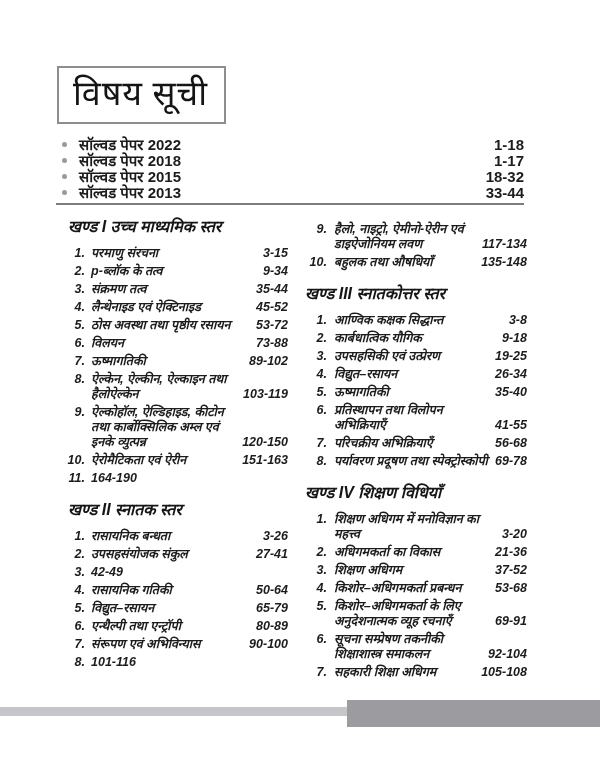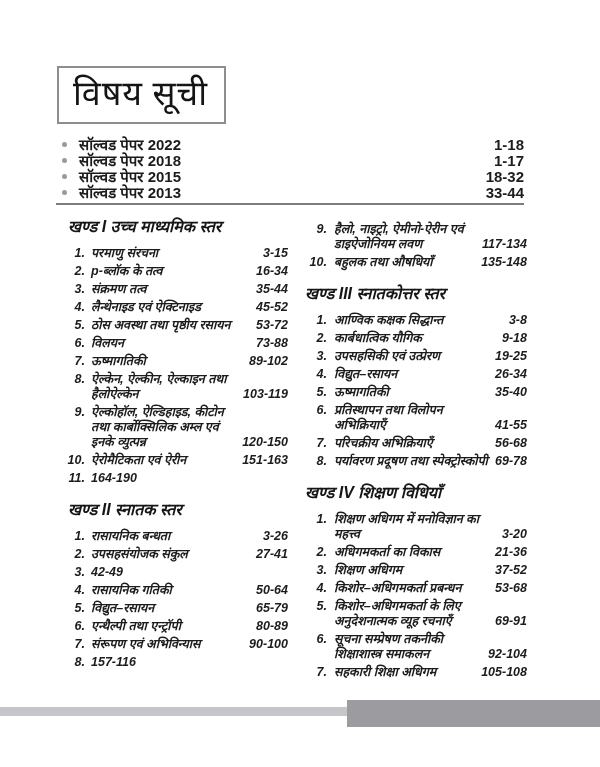--- a/index.html
+++ b/index.html
@@ -152,21 +152,21 @@
     <div class="col-left">
         <div class="sec-heading">खण्ड I उच्च माध्यमिक स्तर</div>
         <div class="toc-item">
           <span class="item-num">1.</span>
           <span class="item-title">परमाणु संरचना</span>
           <span class="item-pages">3-15</span>
         </div>
         <div class="toc-item">
           <span class="item-num">2.</span>
           <span class="item-title">p-ब्लॉक के तत्व</span>
-          <span class="item-pages">16-34</span>
+          <span class="item-pages">9-34</span>
         </div>
         <div class="toc-item">
           <span class="item-num">3.</span>
           <span class="item-title">संक्रमण तत्व</span>
           <span class="item-pages">35-44</span>
         </div>
         <div class="toc-item">
           <span class="item-num">4.</span>
           <span class="item-title">लैन्थेनाइड एवं ऐक्टिनाइड</span>
           <span class="item-pages">45-52</span>
@@ -235,21 +235,21 @@
           <span class="item-title">एन्थैल्पी तथा एन्ट्रॉपी</span>
           <span class="item-pages">80-89</span>
         </div>
         <div class="toc-item">
           <span class="item-num">7.</span>
           <span class="item-title">संरूपण एवं अभिविन्यास</span>
           <span class="item-pages">90-100</span>
         </div>
         <div class="toc-item">
           <span class="item-num">8.</span>
-          <span class="item-pages">157-116</span>
+          <span class="item-pages">101-116</span>
         </div>
       </div>
     <div class="col-right">
         <div class="toc-item">
           <span class="item-num">9.</span>
           <span class="item-title">हैलो, नाइट्रो, ऐमीनो-ऐरीन एवं डाइऐजोनियम लवण</span>
           <span class="item-pages">117-134</span>
         </div>
         <div class="toc-item">
           <span class="item-num">10.</span>

